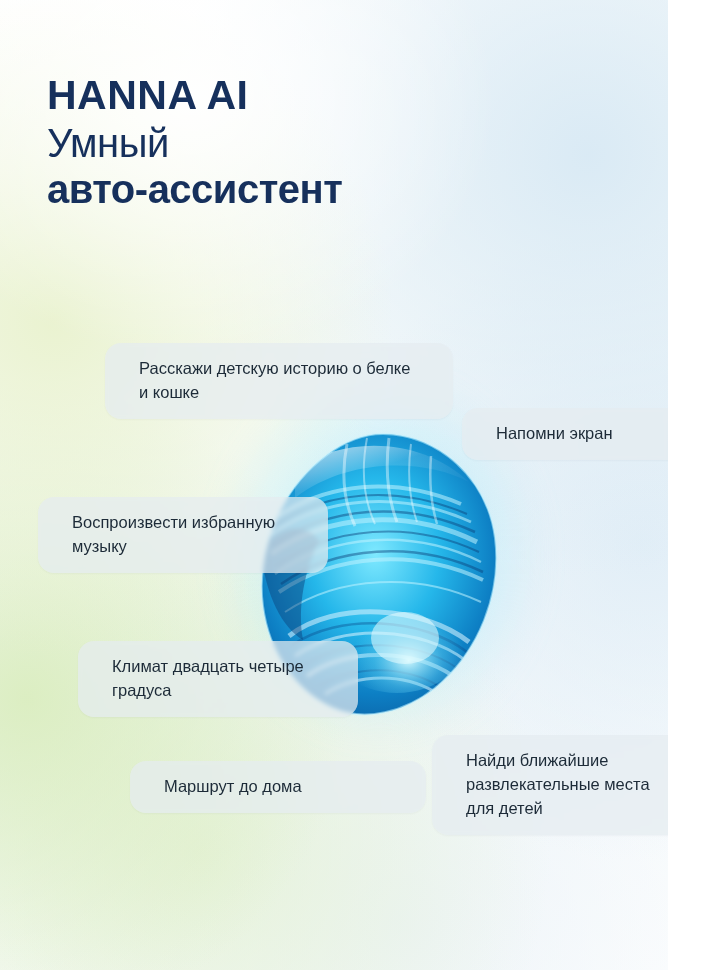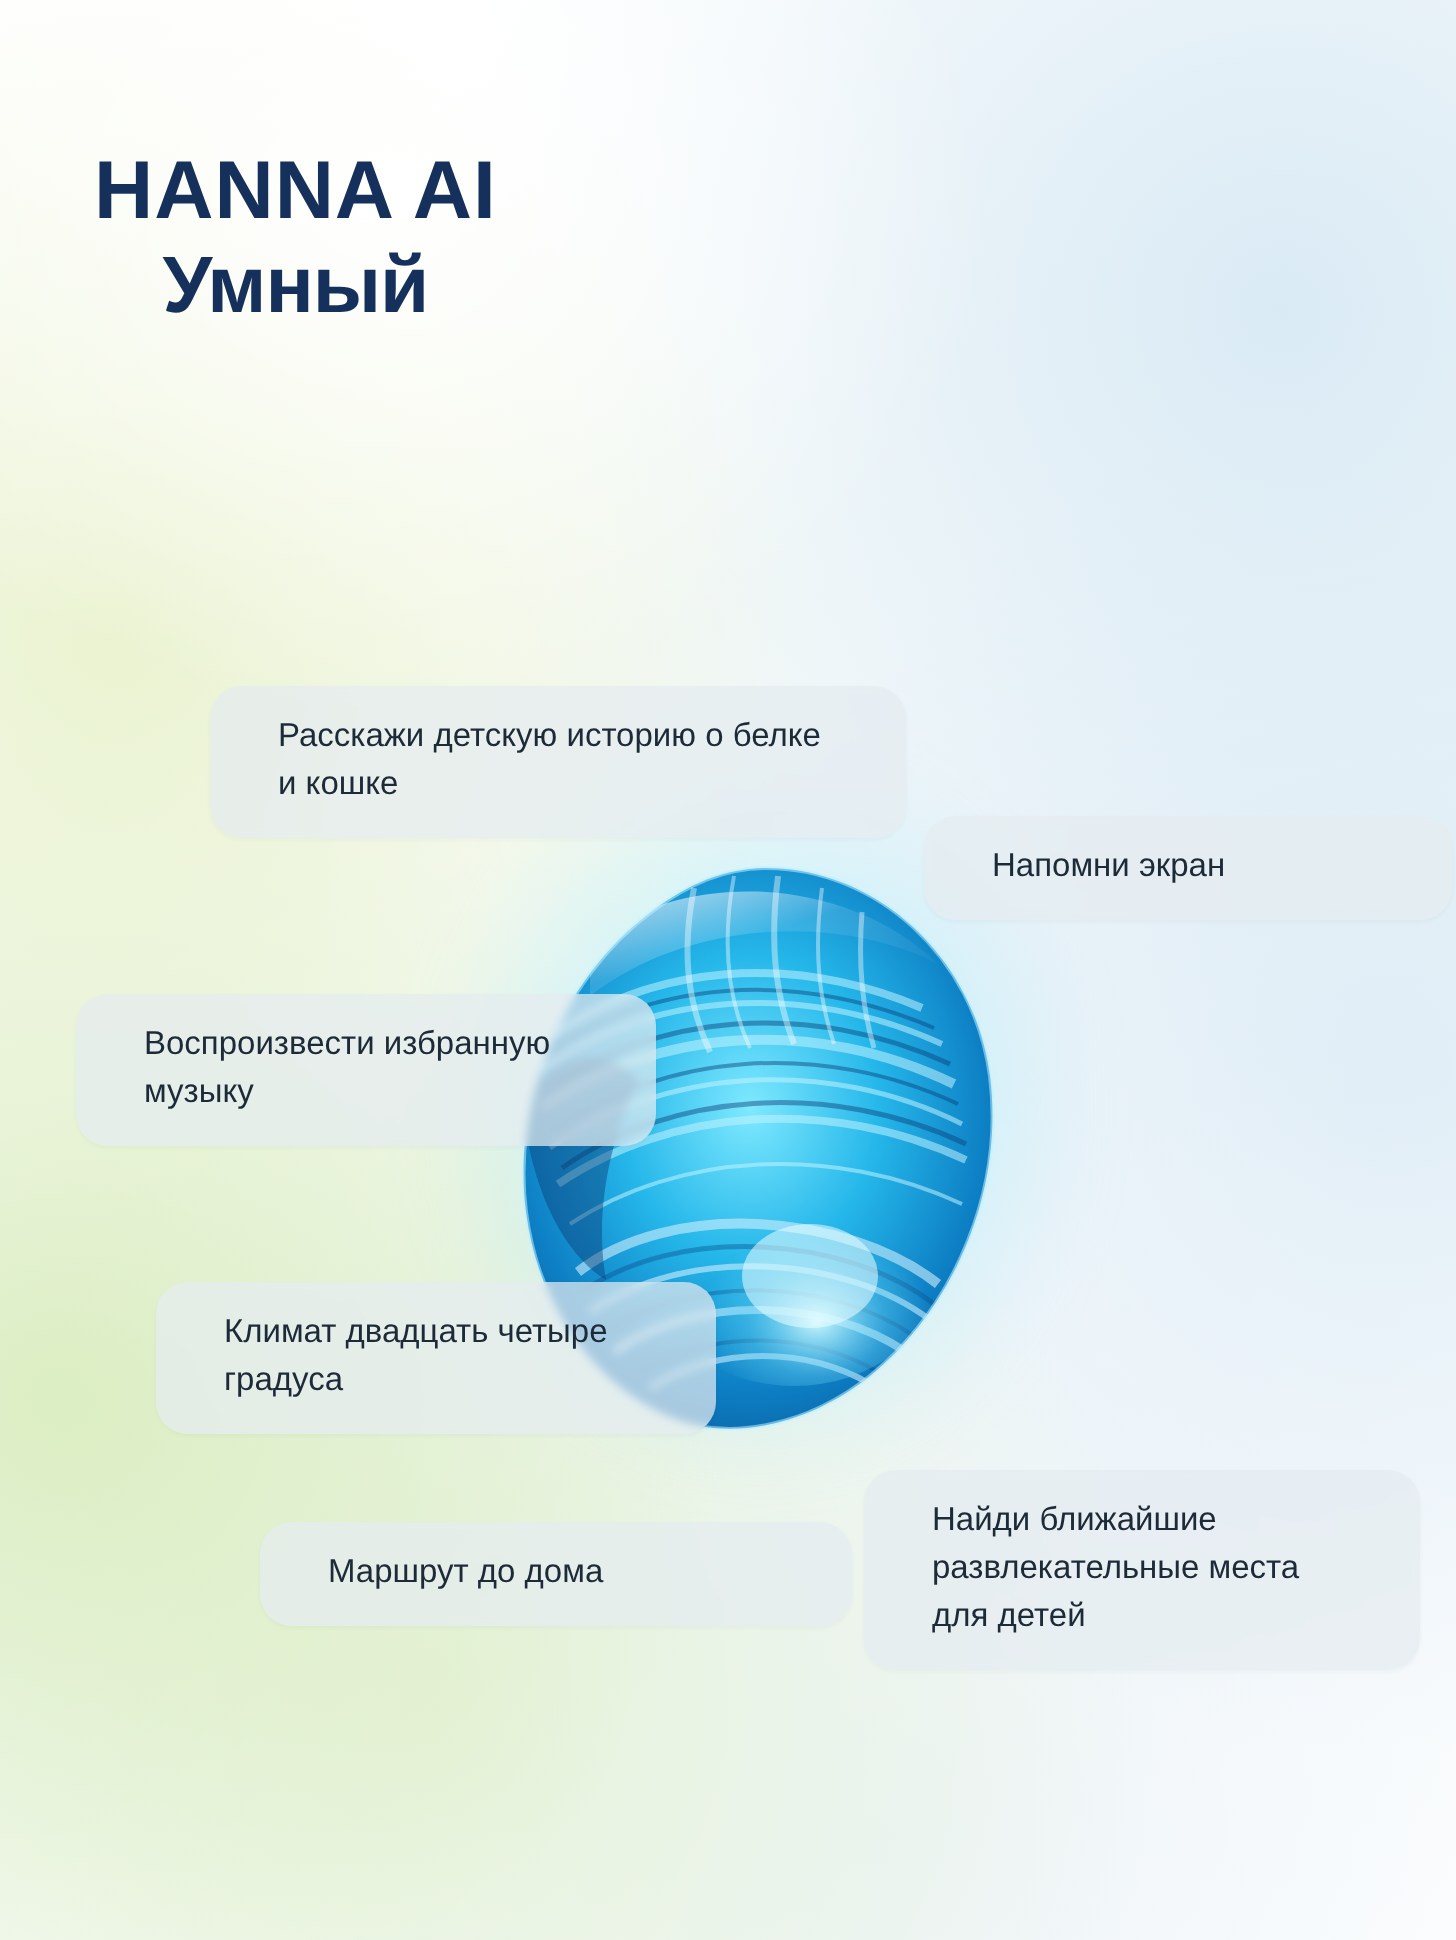--- a/index.html
+++ b/index.html
@@ -8,21 +8,21 @@
   }
   body {
     width: 728px;
     height: 970px;
     font-family: "Liberation Sans", sans-serif;
     overflow: hidden;
   }
 
   #poster {
     position: relative;
-    width: 728px;
+    width: 668px;
     height: 970px;
     overflow: hidden;
     background:
       radial-gradient(circle at 8% 33%, rgba(233,242,206,0.95) 0%, rgba(233,242,206,0.0) 38%),
       radial-gradient(circle at 4% 72%, rgba(216,236,186,0.85) 0%, rgba(216,236,186,0.0) 34%),
       radial-gradient(circle at 30% 88%, rgba(226,241,206,0.75) 0%, rgba(226,241,206,0.0) 36%),
       radial-gradient(circle at 88% 16%, rgba(214,232,244,0.9) 0%, rgba(214,232,244,0.0) 42%),
       radial-gradient(circle at 96% 56%, rgba(222,236,246,0.85) 0%, rgba(222,236,246,0.0) 38%),
       radial-gradient(circle at 60% 95%, rgba(236,243,248,0.9) 0%, rgba(236,243,248,0.0) 40%),
       linear-gradient(160deg, #ffffff 0%, #fbfdfb 30%, #f4f9fb 62%, #ffffff 100%);
@@ -48,23 +48,22 @@
     z-index: 6;
   }
   .headline .line1 {
     font-size: 41px;
     font-weight: bold;
     display: block;
     letter-spacing: 0.5px;
   }
   .headline .line2 {
     font-size: 40px;
-    font-weight: bold;
+    font-weight: normal;
     display: block;
-    text-align: center;
   }
   .headline .line3 {
     font-size: 40px;
     font-weight: bold;
     display: block;
   }
 
   
   .orb-glow {
     position: absolute;
@@ -111,20 +110,21 @@
   .bubble .txt { display:block; }
 </style>
 </head>
 <body>
 
 <div id="poster">
 
   <div class="headline">
     <span class="line1">HANNA AI</span>
     <span class="line2">Умный</span>
+    <span class="line3">авто-ассистент</span>
   </div>
 
   <div class="orb-glow"></div>
 
   <div class="orb">
     <svg viewBox="0 0 250 295" xmlns="http://www.w3.org/2000/svg" aria-hidden="true">
       <defs>
         <radialGradient id="gOrb" cx="48%" cy="42%" r="68%">
           <stop offset="0%" stop-color="#7fe9ff"></stop>
           <stop offset="38%" stop-color="#25b7ea"></stop>

